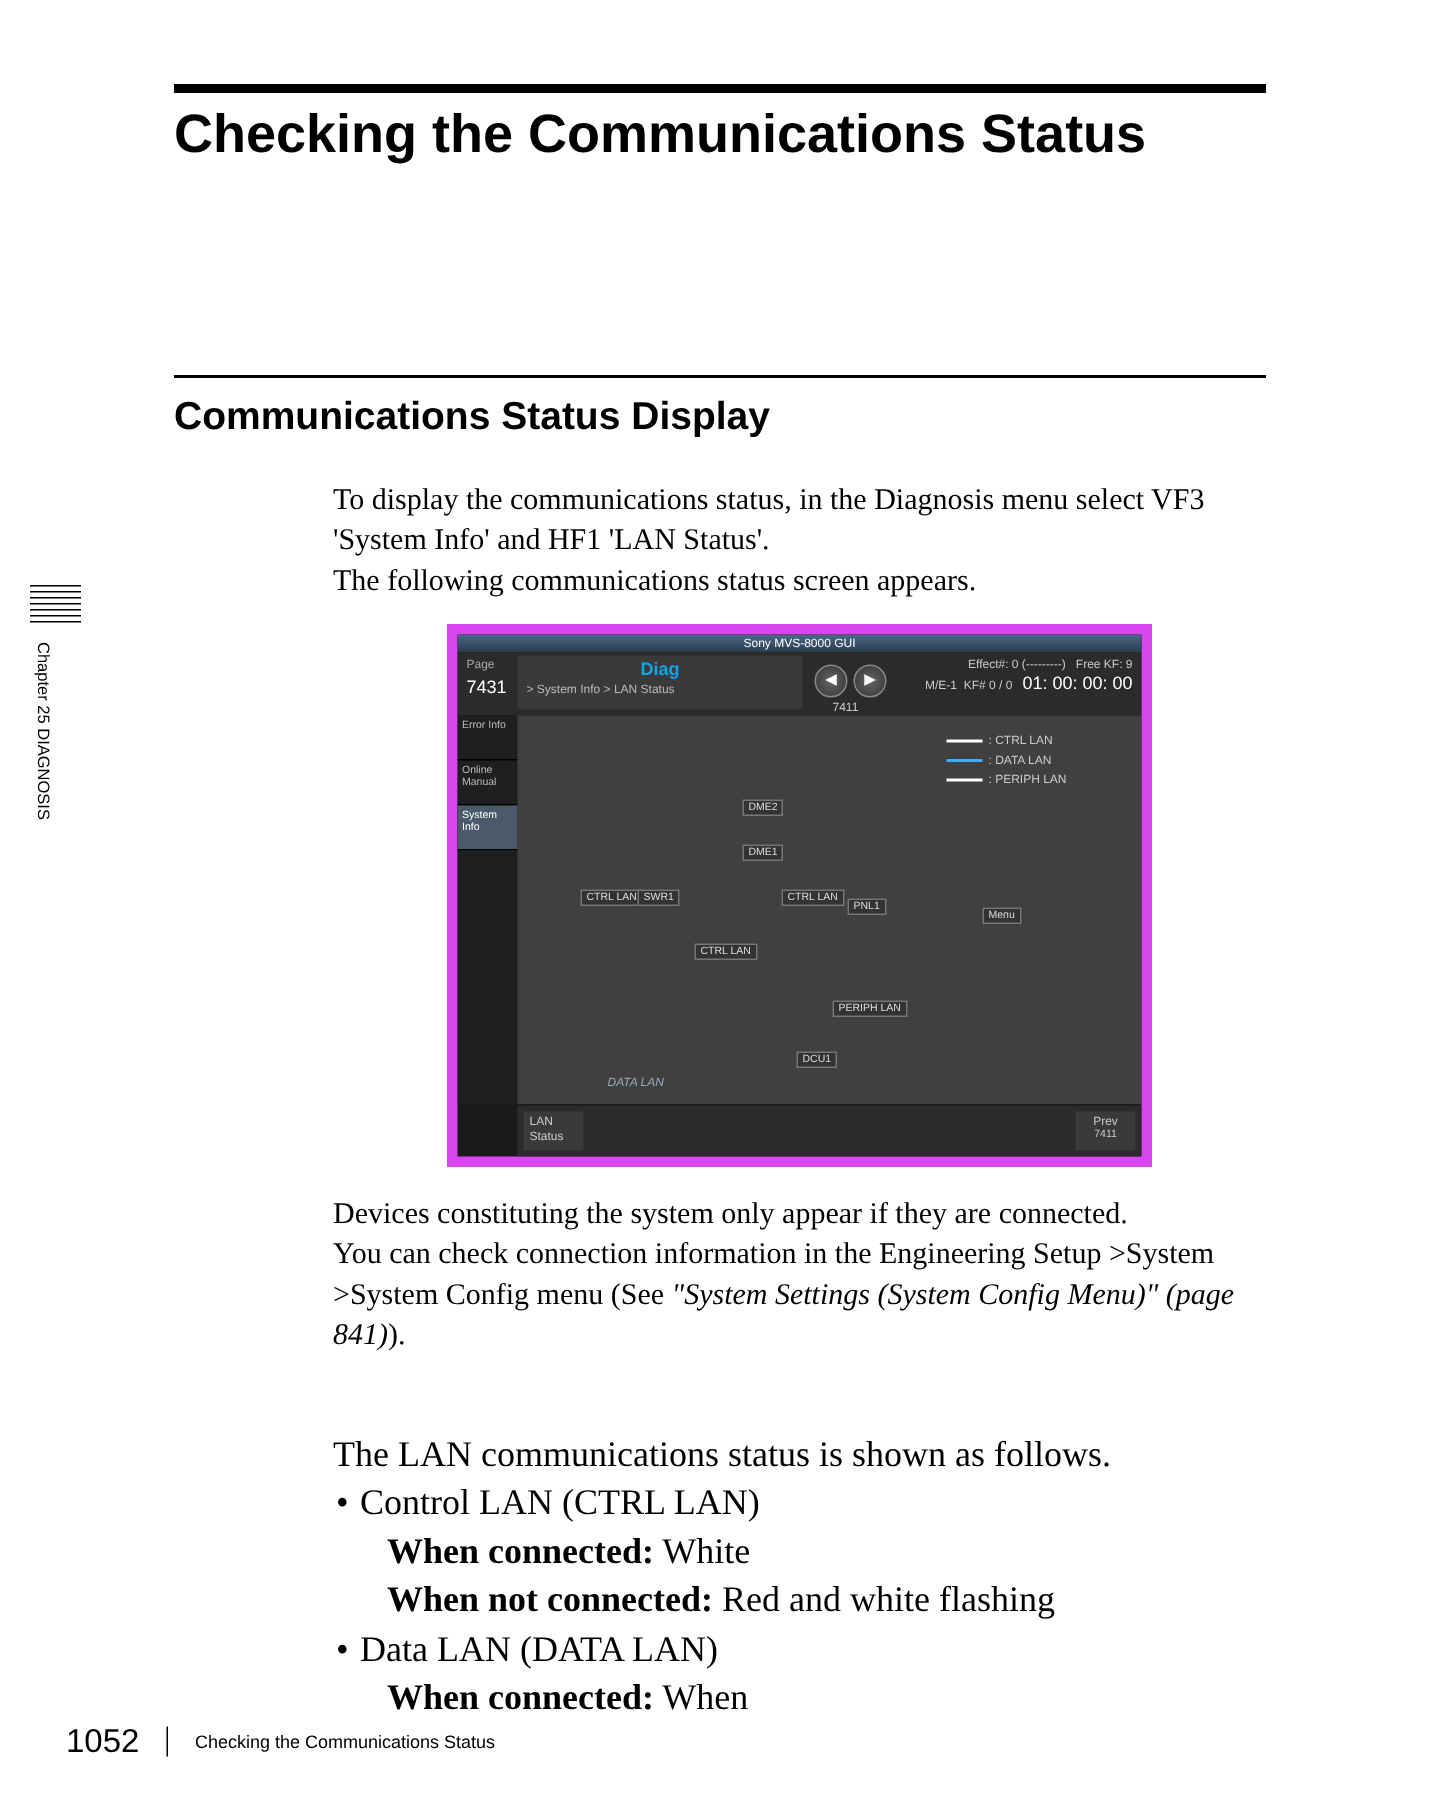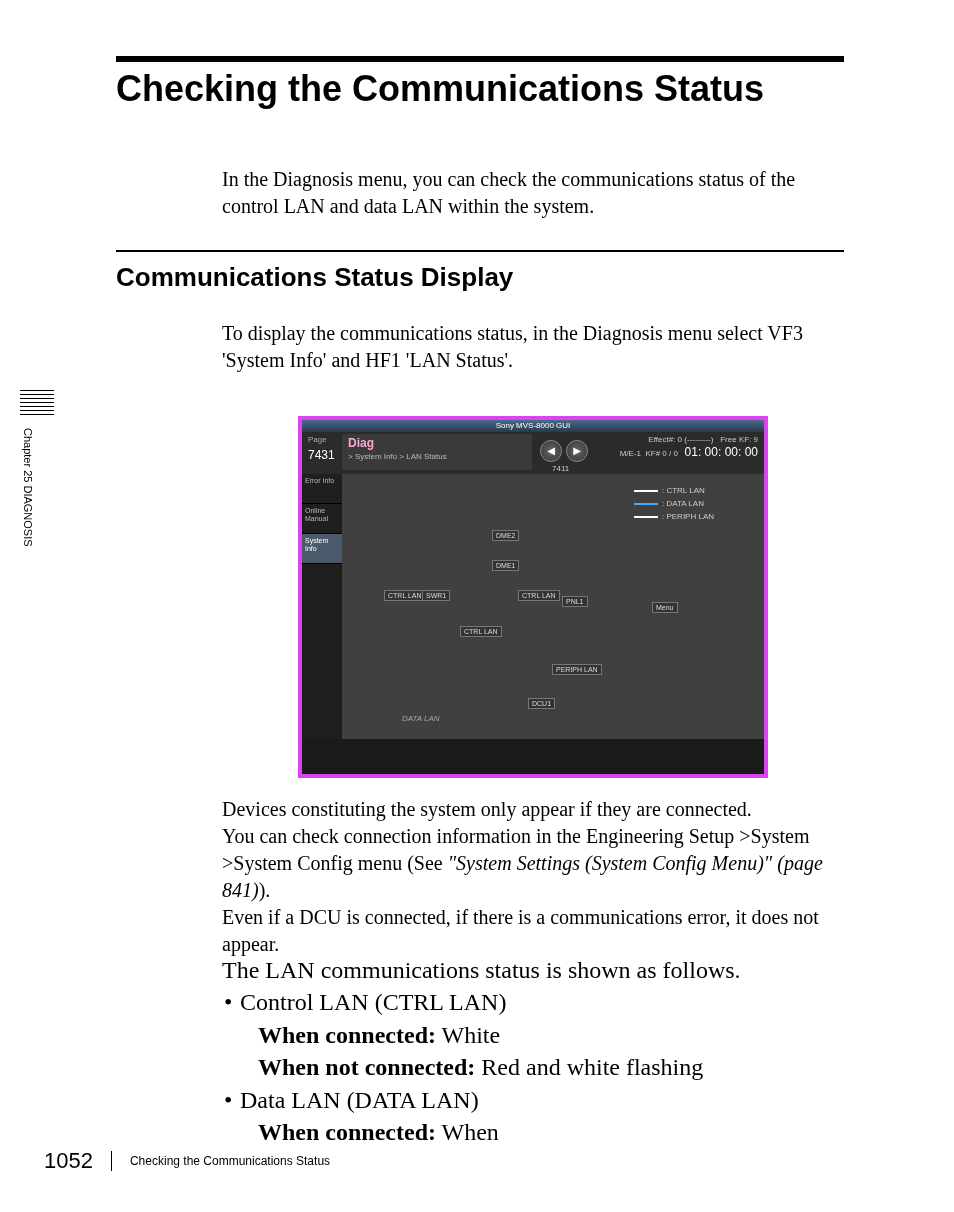--- a/index.html
+++ b/index.html
@@ -5,27 +5,27 @@
   * { box-sizing: border-box; margin: 0; padding: 0; }
   html, body { width: 954px; height: 1212px; background: #fff; font-family: "Times New Roman", Times, serif; color: #000; }
   .page { position: relative; width: 954px; height: 1212px; }
   .rule-thick { position: absolute; left: 116px; right: 110px; top: 56px; height: 6px; background: #000; }
   .h1 { position: absolute; left: 116px; top: 68px; font-family: Arial, Helvetica, sans-serif; font-weight: 700; font-size: 36px; }
   .intro { position: absolute; left: 222px; top: 166px; right: 110px; font-size: 20px; line-height: 1.35; }
   .rule-thin { position: absolute; left: 116px; right: 110px; top: 250px; height: 2px; background: #000; }
   .h2 { position: absolute; left: 116px; top: 262px; font-family: Arial, Helvetica, sans-serif; font-weight: 700; font-size: 26px; }
   .para1 { position: absolute; left: 222px; top: 320px; right: 110px; font-size: 20px; line-height: 1.35; }
 
-  .screenshot { position: absolute; left: 298px; top: 416px; width: 470px; height: 362px; background: #1a1a1a; border: 4px solid #d946ef; font-family: Arial, Helvetica, sans-serif; color: #ccc; font-size: 9px; overflow: hidden; }
+  .screenshot { position: absolute; left: 298px; top: 416px; width: 470px; height: 362px; background: #1a1a1a; border: 7px solid #d946ef; font-family: Arial, Helvetica, sans-serif; color: #ccc; font-size: 9px; overflow: hidden; }
   .ss-titlebar { position: absolute; top: 0; left: 0; right: 0; height: 12px; background: linear-gradient(#4a6a8a,#2a3a4a); text-align: center; line-height: 12px; font-size: 8px; color: #fff; }
   .ss-header { position: absolute; top: 12px; left: 0; right: 0; height: 42px; background: #2b2b2b; }
   .ss-page-label { position: absolute; left: 6px; top: 3px; font-size: 8px; color: #aaa; }
   .ss-page-num { position: absolute; left: 6px; top: 16px; font-size: 12px; color: #fff; }
   .ss-diag-box { position: absolute; left: 40px; top: 2px; width: 190px; height: 36px; background: #3a3a3a; border-radius: 2px; padding: 2px 6px; }
-  .ss-diag-title { color: #f9a8d4; font-weight: bold; font-size: 12px; }
+  .ss-diag-title { color: #0ea5e9; font-weight: bold; font-size: 12px; text-align: center; }
   .ss-diag-path { color: #bbb; font-size: 8px; margin-top: 2px; }
   .ss-arrow { position: absolute; top: 8px; width: 22px; height: 22px; border-radius: 50%; background: radial-gradient(#666,#333); border: 1px solid #888; color: #fff; text-align: center; line-height: 20px; font-size: 10px; }
   .ss-arrow.prev { left: 238px; }
   .ss-arrow.next { left: 264px; }
   .ss-arrow-num { position: absolute; left: 250px; top: 32px; font-size: 8px; color: #ccc; }
   .ss-topright { position: absolute; right: 6px; top: 3px; text-align: right; line-height: 1.3; }
   .ss-topright div { font-size: 8px; color: #ccc; }
   .ss-timecode { font-size: 12px !important; color: #fff !important; }
   .ss-sidebar { position: absolute; left: 0; top: 54px; width: 40px; bottom: 35px; background: #1f1f1f; }
   .ss-side-btn { height: 30px; border-bottom: 1px solid #000; padding: 3px; font-size: 7px; line-height: 1.1; color: #bbb; }
@@ -56,27 +56,27 @@
   .page-num { font-family: Arial, Helvetica, sans-serif; font-size: 22px; display: inline-block; vertical-align: middle; }
   .foot-sep { display: inline-block; width: 1px; height: 20px; background: #000; margin: 0 14px; vertical-align: middle; }
   .foot-title { font-family: Arial, Helvetica, sans-serif; font-size: 12px; vertical-align: middle; }
 </style>
 </head>
 <body>
 
 <div class="page">
   <div class="rule-thick"></div>
   <h1 class="h1">Checking the Communications Status</h1>
-  <p class="intro">In the Diagnosis menu, you can check the communications status of the control LAN and data LAN within the system.</p>
 
   <div class="rule-thin"></div>
   <h2 class="h2">Communications Status Display</h2>
 
   <div class="para1">
     <div>To display the communications status, in the Diagnosis menu select VF3 'System Info' and HF1 'LAN Status'.</div>
+    <div>The following communications status screen appears.</div>
   </div>
 
   <div class="screenshot">
     <div class="ss-titlebar">Sony MVS-8000 GUI</div>
     <div class="ss-header">
       <div class="ss-page-label">Page</div>
       <div class="ss-page-num">7431</div>
       <div class="ss-diag-box">
         <div class="ss-diag-title">Diag</div>
         <div class="ss-diag-path">&gt; System Info &gt; LAN Status</div>
@@ -108,26 +108,33 @@
       <div class="ss-box" style="left:42px; top:116px">CTRL LAN</div>
       <div class="ss-box" style="left:80px; top:116px">SWR1</div>
       <div class="ss-box" style="left:176px; top:116px">CTRL LAN</div>
       <div class="ss-box" style="left:220px; top:122px">PNL1</div>
       <div class="ss-box" style="left:118px; top:152px">CTRL LAN</div>
       <div class="ss-box" style="left:310px; top:128px">Menu</div>
       <div class="ss-box" style="left:210px; top:190px">PERIPH LAN</div>
       <div class="ss-box" style="left:186px; top:224px">DCU1</div>
       <div style="position:absolute; left:60px; top:240px; font-size:8px; font-style:italic; color:#9ab">DATA LAN</div>
     </div>
+    <div class="ss-footer">
+      <div class="ss-footer-btn" style="left:4px; width:40px">LAN
+Status</div>
+      <div class="ss-footer-btn" style="right:4px; width:40px; text-align:center">
+        <div>Prev</div>
+        <div style="font-size:7px">7411</div>
+      </div>
+    </div>
   </div>
 
   <div class="para2">
     <div>Devices constituting the system only appear if they are connected.</div>
     <div><span>You can check connection information in the Engineering Setup &gt;System &gt;System Config menu (See </span><span class="ital">"System Settings (System Config Menu)" (page 841)</span><span>).</span></div>
-    <div>Even if a DCU is connected, if there is a communications error, it does not appear.</div>
   </div>
 
   <div class="para3">
     <div>The LAN communications status is shown as follows.</div>
     <ul class="bullet-list">
       <li>
         <span>Control LAN (CTRL LAN)</span>
         <div class="sub"><span class="bold">When connected:</span><span> White</span></div>
         <div class="sub"><span class="bold">When not connected:</span><span> Red and white flashing</span></div>
       </li>

